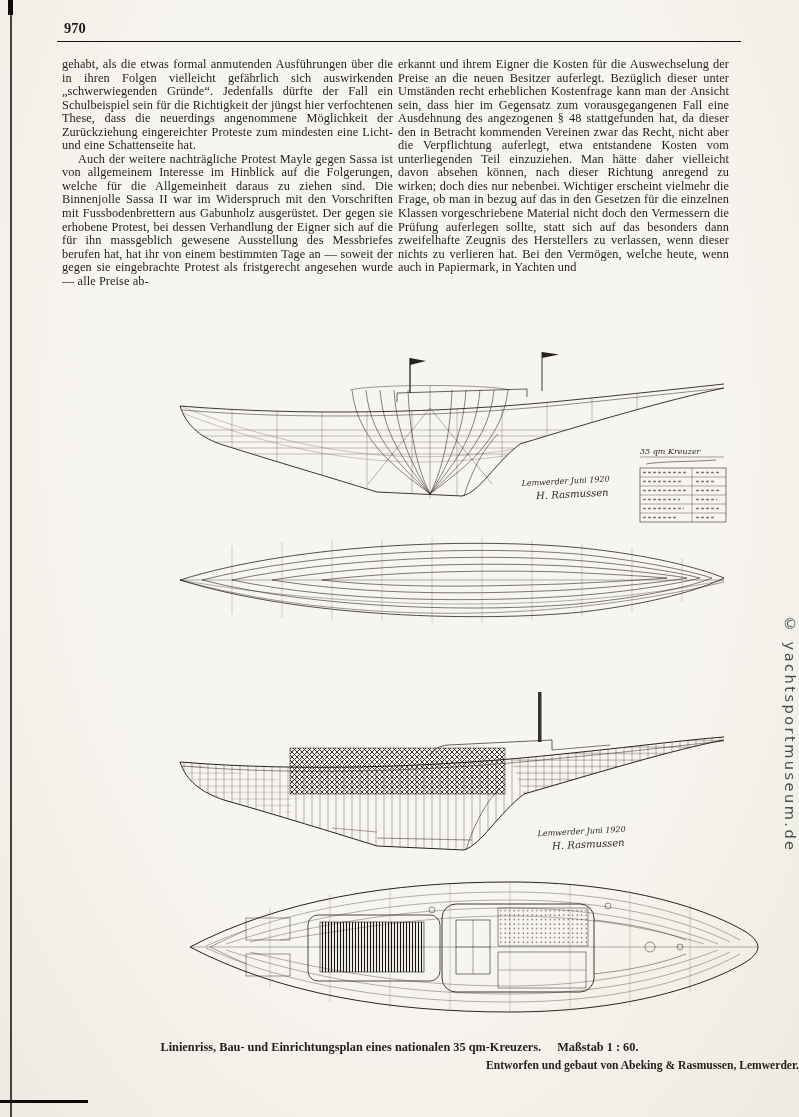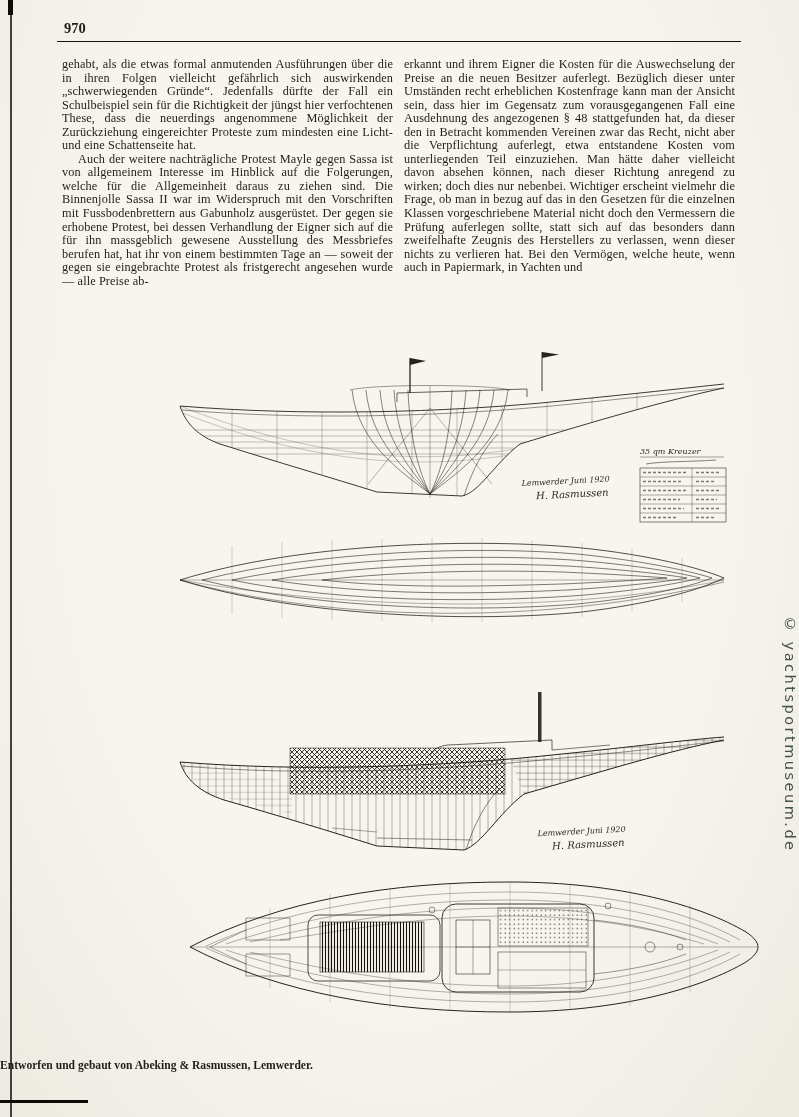--- a/index.html
+++ b/index.html
@@ -10,30 +10,30 @@
   }
   
   .edge-left { position:absolute; left:10px; top:0; width:2px; height:1117px; background:#191511; opacity:.8; }
   .corner-top { position:absolute; left:8px; top:0; width:5px; height:15px; background:#0d0b08; }
   .edge-bottom { position:absolute; left:0; top:1100px; width:88px; height:3px; background:#0d0b08; }
   
   .page-num { position:absolute; left:64px; top:20px; font-weight:bold; font-size:14.5px; }
   .header-title { position:absolute; left:0; right:0; top:19px; text-align:center; font-weight:bold; font-size:16.5px; letter-spacing:6px; }
   .header-rule { position:absolute; left:57px; top:41px; width:684px; height:1.3px; background:#16130f; }
   
-  .columns { position:absolute; top:58px; left:62px; width:676px; display:flex; gap:11px; }
+  .columns { position:absolute; top:58px; left:62px; width:676px; display:flex; gap:5px; }
   .col { width:331px; text-align:justify; font-size:12.3px; line-height:13.55px; letter-spacing:.1px; hyphens:auto; }
   .col p { margin:0; }
   .col p + p { text-indent:16px; }
   
   .fig { position:absolute; }
   
   .caption1 { position:absolute; left:0; right:0; top:1040px; text-align:center; font-weight:bold; font-size:12.3px; }
   .caption1 .scale { margin-left:16px; }
-  .caption2 { position:absolute; left:0; right:0; top:1059px; text-align:left; font-weight:bold; font-size:11.6px; }
+  .caption2 { position:absolute; left:0; right:0; top:1059px; text-align:right; font-weight:bold; font-size:11.6px; }
   
   .watermark {
     position:absolute; top:616px; right:1px; writing-mode:vertical-rl;
     font-family:"DejaVu Sans", sans-serif; font-size:14.5px; letter-spacing:2.5px;
     color:#31423a; opacity:.9;
   }
 </style>
 </head>
 <body>
 
@@ -243,17 +243,20 @@
           <path d="M210,28 V148"></path>
           <path d="M270,24 V150"></path>
           <path d="M330,22 V152"></path>
           <path d="M390,24 V150"></path>
           <path d="M450,30 V146"></path>
           <path d="M510,44 V132"></path>
       </g>
     </g>
   </svg>
 
+  <div class="caption1">
+    <span>Linienriss, Bau- und Einrichtungsplan eines nationalen 35 qm-Kreuzers.</span><span class="scale">Maßstab 1 : 60.</span>
+  </div>
   <div class="caption2">Entworfen und gebaut von Abeking &amp; Rasmussen, Lemwerder.</div>
 
   <div class="watermark">© yachtsportmuseum.de</div>
 
 </div>
 
 </body></html>

